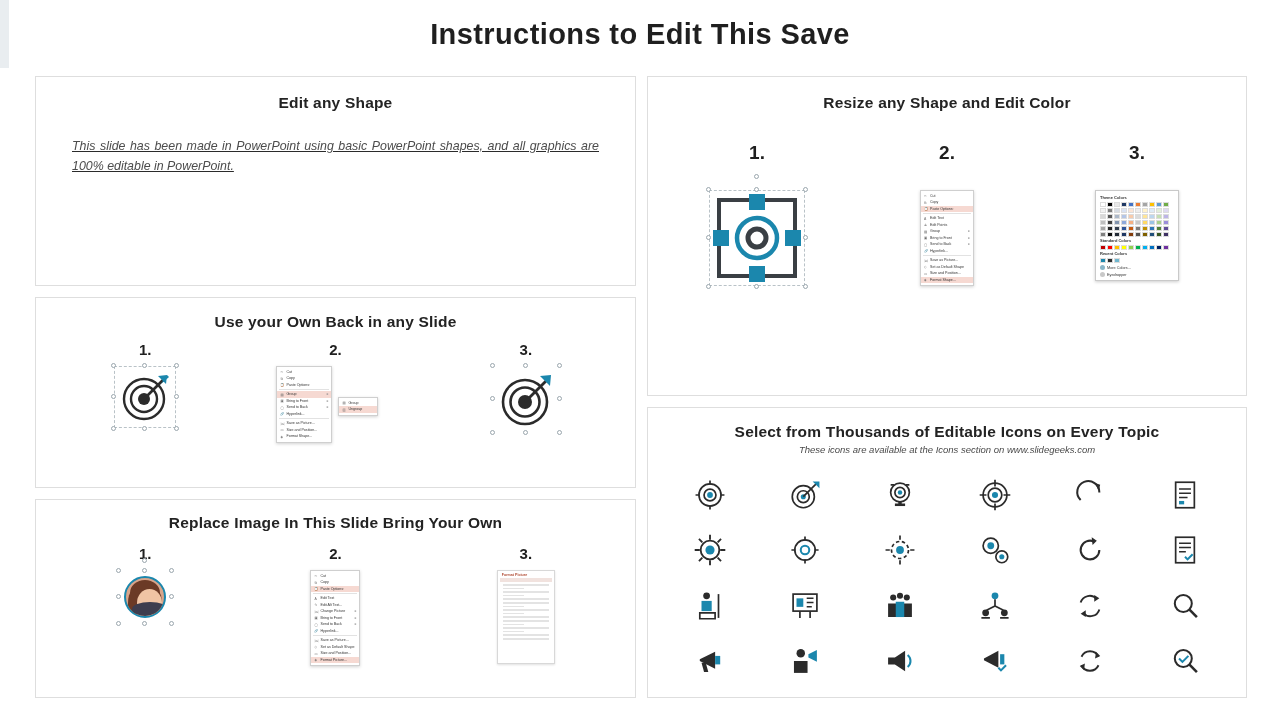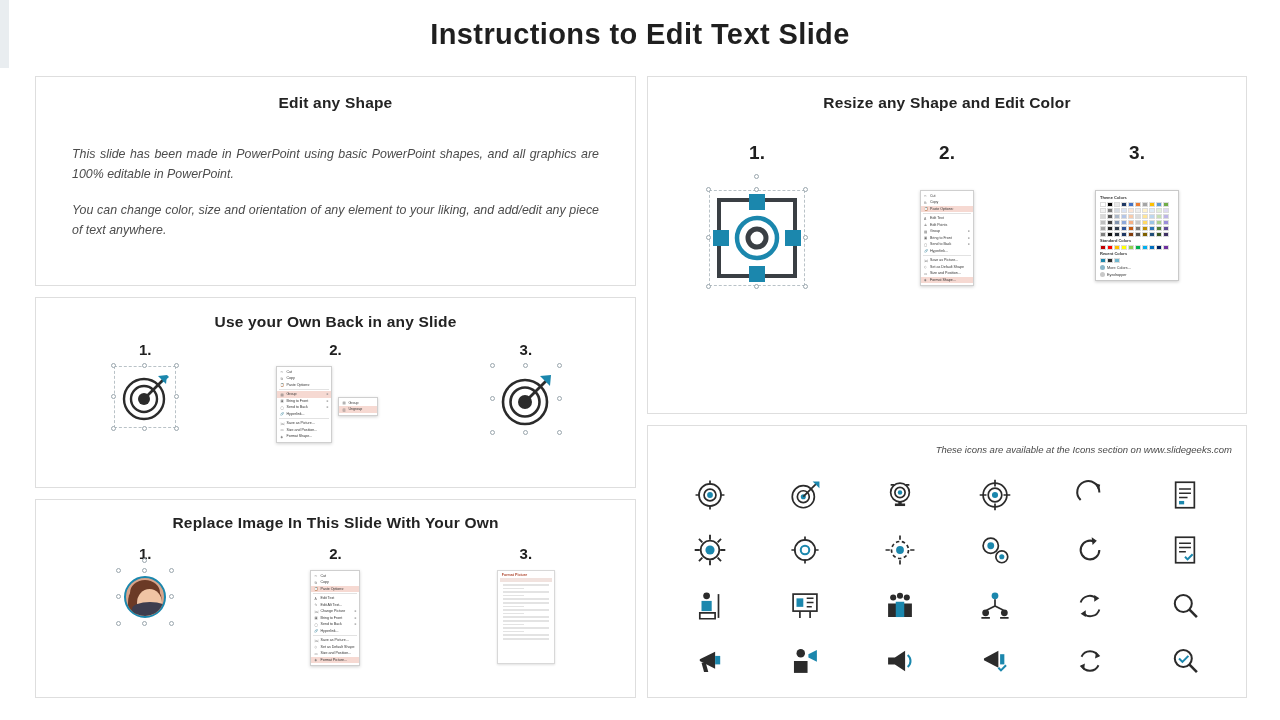--- a/index.html
+++ b/index.html
@@ -39,29 +39,29 @@
     position: relative;
   }
   .panel-title {
     text-align: center;
     font-size: 15.5px;
     font-weight: bold;
     color: #232323;
     letter-spacing: .2px;
   }
   .panel-sub {
-    text-align: right;
+    text-align: center;
     font-size: 9.5px;
     font-style: italic;
     color: #4a4a4a;
     margin-top: 3px;
   }
   
   .p-edit-shape { height: 210px; padding: 17px 20px 10px; }
-  .p-edit-shape .body { margin-top: 32px; padding: 0 16px; }
+  .p-edit-shape .body { margin-top: 24px; padding: 0 16px; text-decoration: underline; }
   .p-edit-shape p {
     font-size: 12.4px;
     font-style: italic;
     line-height: 1.62;
     color: #4c4c4c;
     margin: 0 0 16px 0;
     text-align: justify;
   }
   
   .p-own-icons { height: 191px; padding: 15px 14px 8px; }
@@ -161,31 +161,30 @@
   .av-body {
     position: absolute; left: 6px; bottom: 0; width: 36px; height: 14px;
     background: #3d3d4e; border-radius: 50% 50% 0 0;
   }
 </style>
 </head>
 <body>
 
 <div class="left-accent"></div>
 
-<div class="page-title">Instructions to Edit Text Slide</div>
+<div class="page-title">Instructions to Edit This Save</div>
 
 <div class="layout">
 
   <div class="col col-left">
 
     <div class="panel p-edit-shape">
       <div class="panel-title">Edit any Shape</div>
       <div class="body">
         <p>This slide has been made in PowerPoint using basic PowerPoint shapes, and all graphics are 100% editable in PowerPoint.</p>
-        <p>You can change color, size and orientation of any element to your liking, and add/edit any piece of text anywhere.</p>
       </div>
     </div>
 
     <div class="panel p-own-icons">
       <div class="panel-title">Use your Own Back in any Slide</div>
       <div class="steps">
 
         <div class="step">
           <div class="step-num">1.</div>
           <div class="step-art">
@@ -295,21 +294,21 @@
               <div class="hd" style="left:-3px;bottom:-3px;"></div>
               <div class="hd" style="left:50%;bottom:-3px;margin-left:-3px;"></div>
               <div class="hd" style="right:-3px;bottom:-3px;"></div>
             </div>
           </div>
         </div>
       </div>
     </div>
 
     <div class="panel p-replace">
-      <div class="panel-title">Replace Image In This Slide With Your Own</div>
+      <div class="panel-title">Replace Image In This Slide Bring Your Own</div>
       <div class="steps" style="margin-top:13px;">
 
         <div class="step">
           <div class="step-num">1.</div>
           <div class="step-art">
             <div class="selbox avatar-wrap">
               <div class="avatar">
                 <div class="av-hair"></div>
                 <div class="av-hair2"></div>
                 <div class="av-hair3"></div>
@@ -637,20 +636,21 @@
                 <span class="tp-dot" style="background:#c8c8c8"></span>
                 <span>Eyedropper</span>
               </div>
             </div>
           </div>
         </div>
       </div>
     </div>
 
     <div class="panel p-icons">
+      <div class="panel-title">Select from Thousands of Editable Icons on Every Topic</div>
       <div class="panel-sub">These icons are available at the Icons section on www.slidegeeks.com</div>
       <div class="icon-grid">
 
         <svg class="ic" viewBox="0 0 40 40">
           <circle cx="20" cy="20" r="13" fill="none" stroke="#2b2b2b" stroke-width="2"></circle>
           <circle cx="20" cy="20" r="7" fill="none" stroke="#2b2b2b" stroke-width="2"></circle>
           <circle cx="20" cy="20" r="3.4" class="brand"></circle>
           <path d="M20 3v5M20 32v5M3 20h5M32 20h5" stroke="#2b2b2b" stroke-width="2"></path>
         </svg>
         <svg class="ic" viewBox="0 0 40 40">

